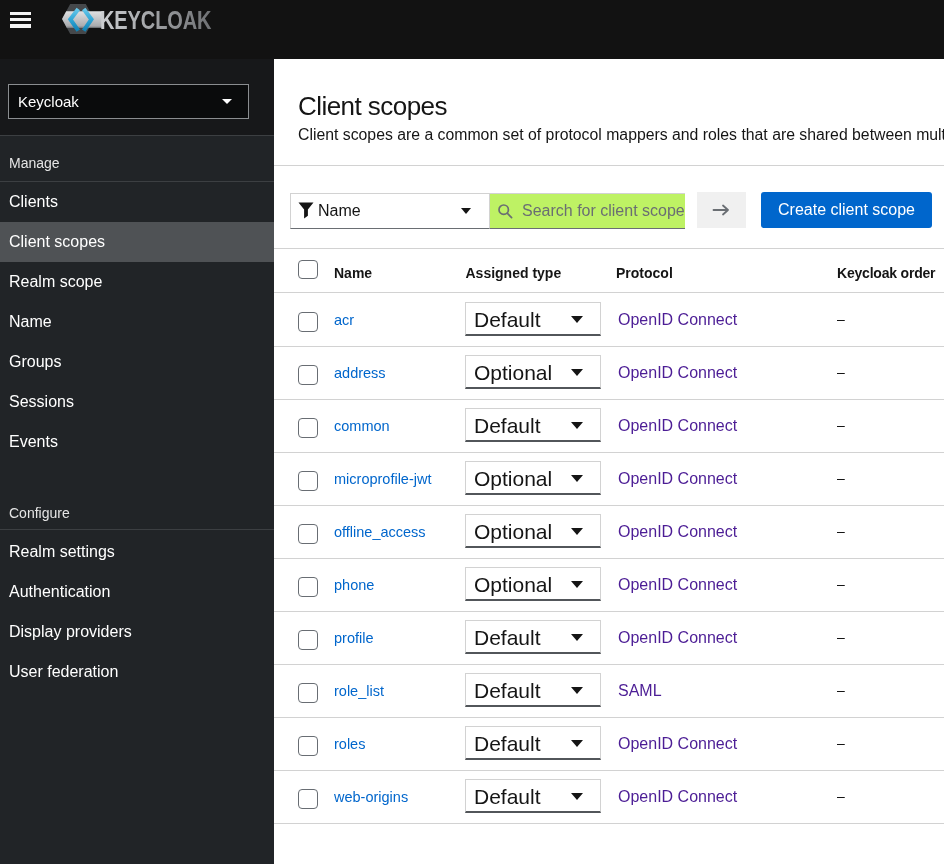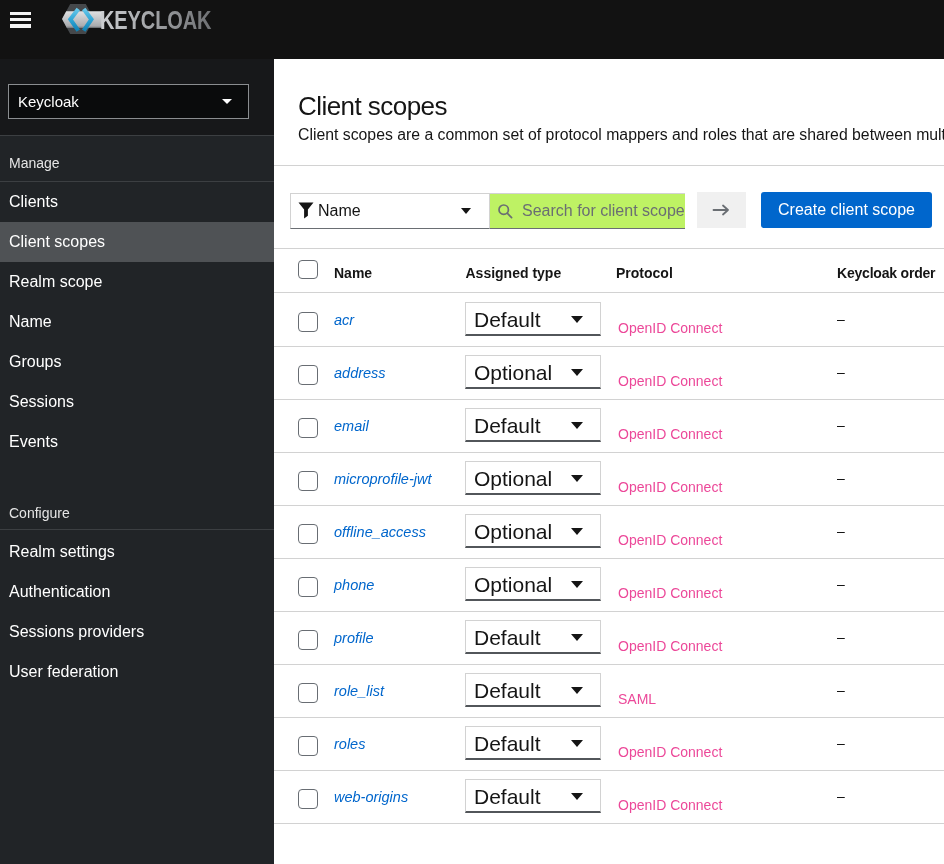--- a/index.html
+++ b/index.html
@@ -38,27 +38,27 @@
   border-top:1px solid #d2d2d2; border-left:1px solid #d2d2d2; border-bottom:1px solid #6a6e73; }
 #sbtn { left:697px; top:192px; width:49px; height:36px; background:#f0f0f0; }
 .ph { position:absolute; left:32px; top:0; line-height:33px; font-size:16px; color:#6a6e73; white-space:nowrap; }
 #createbtn { left:761px; top:192px; width:171px; height:36px; background:#0066cc;
   border-radius:3px; color:#fff; font-size:16px; text-align:center; line-height:36px; }
 
 .cb { position:absolute; left:298.2px; width:19.6px; height:19.6px; background:#fff;
   border:1.4px solid #686d73; border-radius:4px; }
 .th { position:absolute; top:3px; height:44px; line-height:44px; font-size:14px; font-weight:bold; color:#151515; }
 .row { position:absolute; left:273px; width:671px; height:54px; border-bottom:1px solid #d2d2d2; }
-.rlink { position:absolute; left:61px; top:0; height:54px; line-height:54px; font-size:14.5px; color:#0066cc;font-style:italic; }
+.rlink { position:absolute; left:61px; top:0; height:54px; line-height:54px; font-size:14.5px; color:#0066cc; }
 .rsel { position:absolute; left:192px; top:9px; width:136px; height:34px; background:#fff;
   border:1px solid #d2d2d2; border-bottom:2px solid #52565a; }
 .rsel .v { position:absolute; left:8px; top:0; line-height:34px; font-size:21px; color:#151515; }
 .caret-r { position:absolute; left:298.2px; top:23px; width:0; height:0;
   border-left:6.2px solid transparent; border-right:6.2px solid transparent; border-top:7.9px solid #151515; }
-.proto { position:absolute; left:345px; top:9px; height:53px; line-height:53px; font-size:14px; color:#ec4899; }
+.proto { position:absolute; left:345px; top:0; height:53px; line-height:53px; font-size:16px; color:#4c1d95; }
 .dash { position:absolute; left:564px; top:0; height:53px; line-height:53px; font-size:14px; color:#151515; }
 </style>
 </head>
 <body>
 <div id="page">
 
   <div id="masthead" class="abs">
     <div class="hbar" style="top:12.2px"></div>
     <div class="hbar" style="top:18.3px"></div>
     <div class="hbar" style="top:24.4px"></div>
@@ -102,21 +102,21 @@
     <div class="navitem navsel" style="top:163px">Client scopes</div>
     <div class="navitem" style="top:203px">Realm scope</div>
     <div class="navitem" style="top:243px">Name</div>
     <div class="navitem" style="top:283px">Groups</div>
     <div class="navitem" style="top:323px">Sessions</div>
     <div class="navitem" style="top:363px">Events</div>
     <div class="navlabel" style="top:446px">Configure</div>
     <div class="sdiv" style="top:470px"></div>
     <div class="navitem" style="top:473px">Realm settings</div>
     <div class="navitem" style="top:513px">Authentication</div>
-    <div class="navitem" style="top:553px">Sessions providers</div>
+    <div class="navitem" style="top:553px">Display providers</div>
     <div class="navitem" style="top:593px">User federation</div>
   </div>
 
   <div class="abs title">Client scopes</div>
   <div class="abs desc">Client scopes are a common set of protocol mappers and roles that are shared between multiple clients</div>
   <div class="hr" style="left:273px; top:165px; width:671px;"></div>
 
   <div class="abs" id="fsel">
     <svg style="position:absolute;left:7px;top:8px" width="16" height="17" viewBox="0 0 16 17">
       <path d="M0.5,0.5 h15 l-5.6,7 v6.2 l-3.8,2.8 v-9 z" fill="#151515"></path>
@@ -162,21 +162,21 @@
     <div class="rlink">address</div>
     <div class="rsel">
         <span class="v">Optional</span>
       </div>
     <div class="caret-r"></div>
     <div class="proto">OpenID Connect</div>
     <div class="dash">–</div>
   </div>
   <div class="row" style="top:399px">
     <div class="cb" style="left:25.2px; top:19.2px;"></div>
-    <div class="rlink">email</div>
+    <div class="rlink">common</div>
     <div class="rsel">
         <span class="v">Default</span>
       </div>
     <div class="caret-r"></div>
     <div class="proto">OpenID Connect</div>
     <div class="dash">–</div>
   </div>
   <div class="row" style="top:452px">
     <div class="cb" style="left:25.2px; top:19.2px;"></div>
     <div class="rlink">microprofile-jwt</div>

